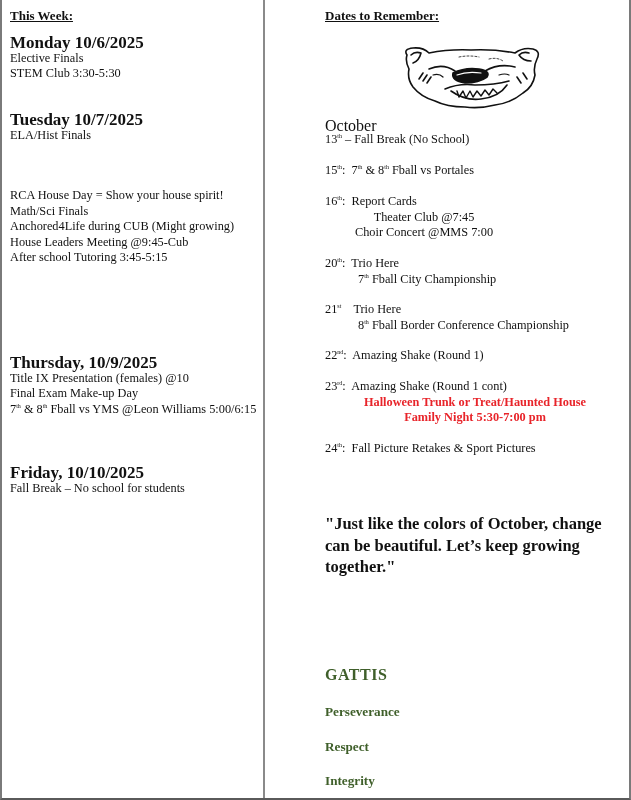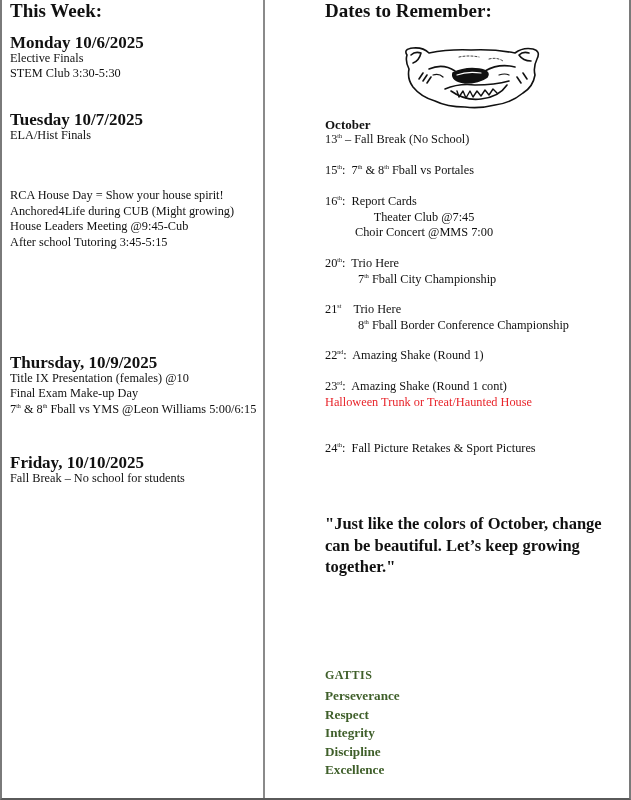--- a/index.html
+++ b/index.html
@@ -11,40 +11,40 @@
       border-right: 2px solid #7a7a7a;
       border-bottom: 2px solid #5a5a5a;
     }
     .divider {
       position: absolute; left: 261px; top: 0; width: 2px; height: 798px;
       background: #8a8a8a;
     }
     .col-left { position: absolute; left: 8px; top: 0; width: 250px; }
     .col-right { position: absolute; left: 323px; top: 0; width: 300px; }
     .heading {
-      font-size: 19px; font-weight: bold; position: absolute; top: 0; white-space: nowrap;
+      font-size: 13px; font-weight: bold; position: absolute; top: 8px; white-space: nowrap; text-decoration: underline;
     }
     .day { position: absolute; left: 0; white-space: nowrap; }
     .day-title { font-size: 17px; font-weight: bold; line-height: 15.5px; }
     .line { font-size: 12.3px; line-height: 15.5px; }
     sup { font-size: 6px; vertical-align: 5px; line-height: 0; }
-    .oct-title { position: absolute; top: 117px; left: 0; font-size: 13px; font-weight: bold; }
+    .oct-title { position: absolute; top: 117px; left: 0; font-size: 16px; font-weight: normal; }
     .ev { position: absolute; left: 0; font-size: 12.3px; line-height: 15.5px; white-space: nowrap; }
     .ev .sub { padding-left: 30px; text-align: center; }
     .ev .sub2 { padding-left: 33px; }
     .red {
-      color: #e8242a; font-weight: normal; text-align: left; width: 300px; font-size: 12.3px; line-height: 15.5px;
+      color: #e8242a; font-weight: bold; text-align: center; width: 300px; font-size: 12.3px; line-height: 15.5px;
     }
     .quote {
       position: absolute; top: 513px; left: 0; width: 300px;
       font-size: 16.5px; font-weight: bold; line-height: 21.5px; color: #111;
     }
     .gattis { position: absolute; top: 663px; left: 0; color: #3f5f2a; font-weight: bold; }
-    .gattis-title { font-size: 12px; line-height: 24px; letter-spacing: 0.5px; }
-    .value { font-size: 13.2px; line-height: 18.5px; }
+    .gattis-title { font-size: 16px; line-height: 24px; letter-spacing: 0.5px; }
+    .value { font-size: 13.2px; line-height: 18.5px; margin-top: 16px; }
     .mascot { position: absolute; left: 74px; top: 45px; width: 144px; height: 65px; }
   </style>
 </head>
 <body>
 
 <div class="page">
   <div class="divider"></div>
 
   <div class="col-left">
     <div class="heading" style="left:0">This Week:</div>
@@ -55,33 +55,34 @@
       <div class="line">STEM Club 3:30-5:30</div>
     </div>
 
     <div class="day" style="top:112px">
       <div class="day-title">Tuesday 10/7/2025</div>
       <div class="line">ELA/Hist Finals</div>
     </div>
 
     <div class="day" style="top:188px">
       <div class="line">RCA House Day = Show your house spirit!</div>
+      <div class="line">Math/Sci Finals</div>
       <div class="line">Anchored4Life during CUB (Might growing)</div>
       <div class="line">House Leaders Meeting @9:45-Cub</div>
       <div class="line">After school Tutoring 3:45-5:15</div>
     </div>
 
     <div class="day" style="top:355px">
       <div class="day-title">Thursday, 10/9/2025</div>
       <div class="line">Title IX Presentation (females) @10</div>
       <div class="line">Final Exam Make-up Day</div>
       <div class="line"><span>7</span><sup>th</sup><span> &amp; </span><span>8</span><sup>th</sup><span> Fball vs YMS @Leon Williams 5:00/6:15</span></div>
     </div>
 
-    <div class="day" style="top:455px">
+    <div class="day" style="top:465px">
       <div class="day-title">Friday, 10/10/2025</div>
       <div class="line">Fall Break – No school for students</div>
     </div>
   </div>
 
   <div class="col-right">
     <div class="heading" style="left:0">Dates to Remember:</div>
 
     <svg class="mascot" viewBox="0 0 144 65">
       <g fill="none" stroke="#111" stroke-width="1.6" stroke-linecap="round" stroke-linejoin="round">
@@ -128,20 +129,21 @@
       <div class="sub2"><span>8</span><sup>th</sup><span> Fball Border Conference Championship</span></div>
     </div>
 
     <div class="ev" style="top:348px">
       <span>22</span><sup>nd</sup><span style="white-space:pre">:  </span><span>Amazing Shake (Round 1)</span>
     </div>
 
     <div class="ev" style="top:379px">
       <div><span>23</span><sup>rd</sup><span style="white-space:pre">:  </span><span>Amazing Shake (Round 1 cont)</span></div>
       <div class="red">Halloween Trunk or Treat/Haunted House</div>
+      <div class="red">Family Night 5:30-7:00 pm</div>
     </div>
 
     <div class="ev" style="top:441px">
       <span>24</span><sup>th</sup><span style="white-space:pre">:  </span><span>Fall Picture Retakes &amp; Sport Pictures</span>
     </div>
 
     <div class="quote">"Just like the colors of October, change can be beautiful.  Let’s keep growing together."</div>
 
     <div class="gattis">
       <div class="gattis-title">GATTIS</div>

